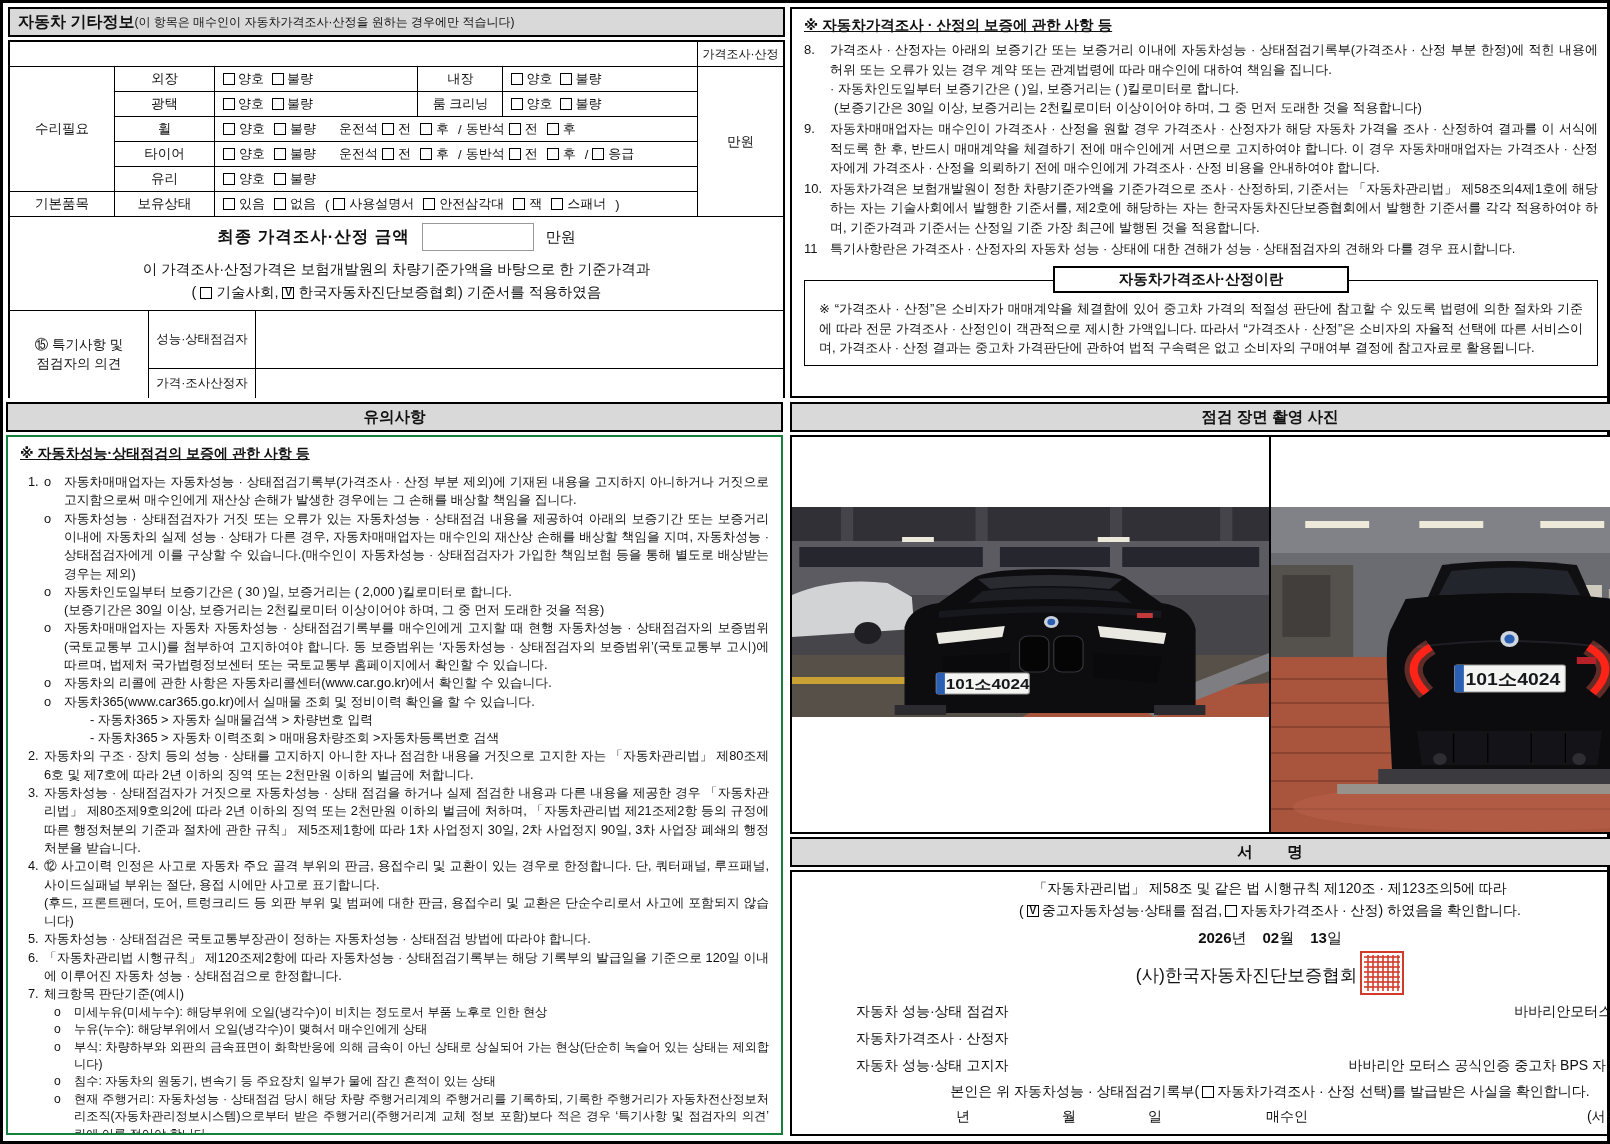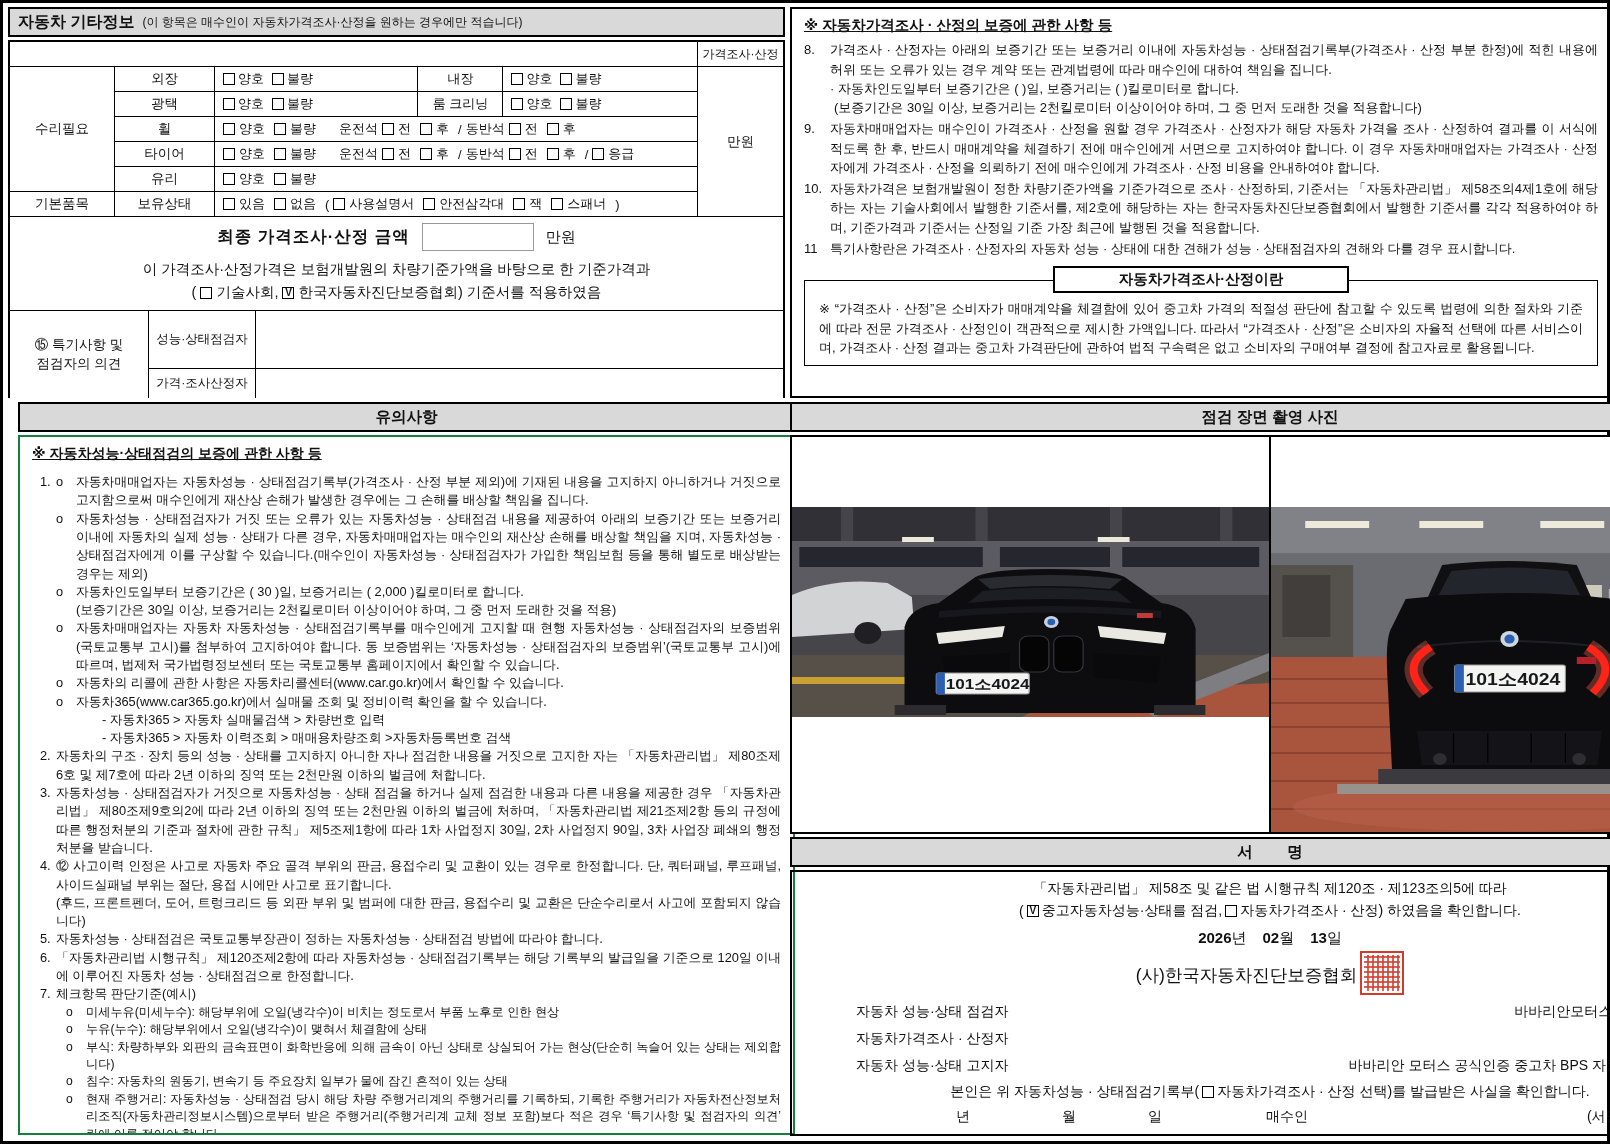--- a/index.html
+++ b/index.html
@@ -1,26 +1,26 @@
 <!DOCTYPE html>
 <html><head>
 <meta charset="utf-8">
 <style>
   html,body{margin:0;padding:0;background:#fff;}
   body{font-family:"Liberation Sans","DejaVu Sans",sans-serif;color:#111;}
   #sheet{position:relative;width:1610px;height:1144px;border:3px solid #000;box-sizing:border-box;background:#fff;}
   .panel{position:absolute;overflow:hidden;box-sizing:border-box;}
   .tl{left:5px;top:4px;width:777px;height:391px;}
   .trp{left:787px;top:4px;width:822px;height:391px;}
-  .blp{left:15px;top:399px;width:777px;height:734px;}
+  .blp{left:3px;top:399px;width:777px;height:734px;}
   .brp{left:787px;top:399px;width:960px;height:734px;}
   .bar{height:30px;background:#d9d9d9;border:2px solid #000;box-sizing:border-box;display:flex;align-items:center;justify-content:center;font-weight:bold;font-size:15.5px;white-space:pre;margin-bottom:3px;}
   
   .tl-bar{height:30px;background:#d9d9d9;border:2px solid #000;box-sizing:border-box;display:flex;align-items:center;padding:0 8px;margin-bottom:3px;}
-  .tl-title{font-weight:bold;font-size:16px;margin-right:8px;}
+  .tl-title{font-weight:bold;font-size:16px;}
   .tl-note{font-size:12px;}
   .tl-table{border:2px solid #000;box-sizing:border-box;}
   .grid{display:grid;grid-template-columns:104px 100px 1fr 86px;grid-template-rows:24px repeat(6,25px);}
   .cell{display:flex;align-items:center;justify-content:center;font-size:13.5px;box-sizing:border-box;white-space:pre;}
   .bt{border-top:1px solid #000;}.blb{border-left:1px solid #000;}
   .cc{display:flex;align-items:center;height:100%;font-size:13px;box-sizing:border-box;width:100%;}
   .seg{display:flex;align-items:center;gap:3px;padding:0 8px;flex:1.05;}
   .seg.r{border-left:1px solid #000;flex:1;height:100%;}
   .mid{width:84px;height:100%;display:flex;align-items:center;justify-content:center;border-left:1px solid #000;font-size:13px;}
   .flow{gap:4px;padding:0 8px;}
@@ -363,21 +363,21 @@
           <span class="t">체크항목 판단기준(예시)</span>
         </div>
       <div class="cl sm">
           <span class="n"></span>
           <span class="b">o</span>
           <span class="t">미세누유(미세누수): 해당부위에 오일(냉각수)이 비치는 정도로서 부품 노후로 인한 현상</span>
         </div>
       <div class="cl sm">
           <span class="n"></span>
           <span class="b">o</span>
-          <span class="t">누유(누수): 해당부위에서 오일(냉각수)이 맺혀서 체결함에 상태</span>
+          <span class="t">누유(누수): 해당부위에서 오일(냉각수)이 맺혀서 매수인에게 상태</span>
         </div>
       <div class="cl sm">
           <span class="n"></span>
           <span class="b">o</span>
           <span class="t">부식: 차량하부와 외판의 금속표면이 화학반응에 의해 금속이 아닌 상태로 상실되어 가는  현상(단순히 녹슬어 있는 상태는 제외합니다)</span>
         </div>
       <div class="cl sm">
           <span class="n"></span>
           <span class="b">o</span>
           <span class="t">침수: 자동차의 원동기, 변속기 등 주요장치 일부가 물에 잠긴 흔적이 있는 상태</span>

